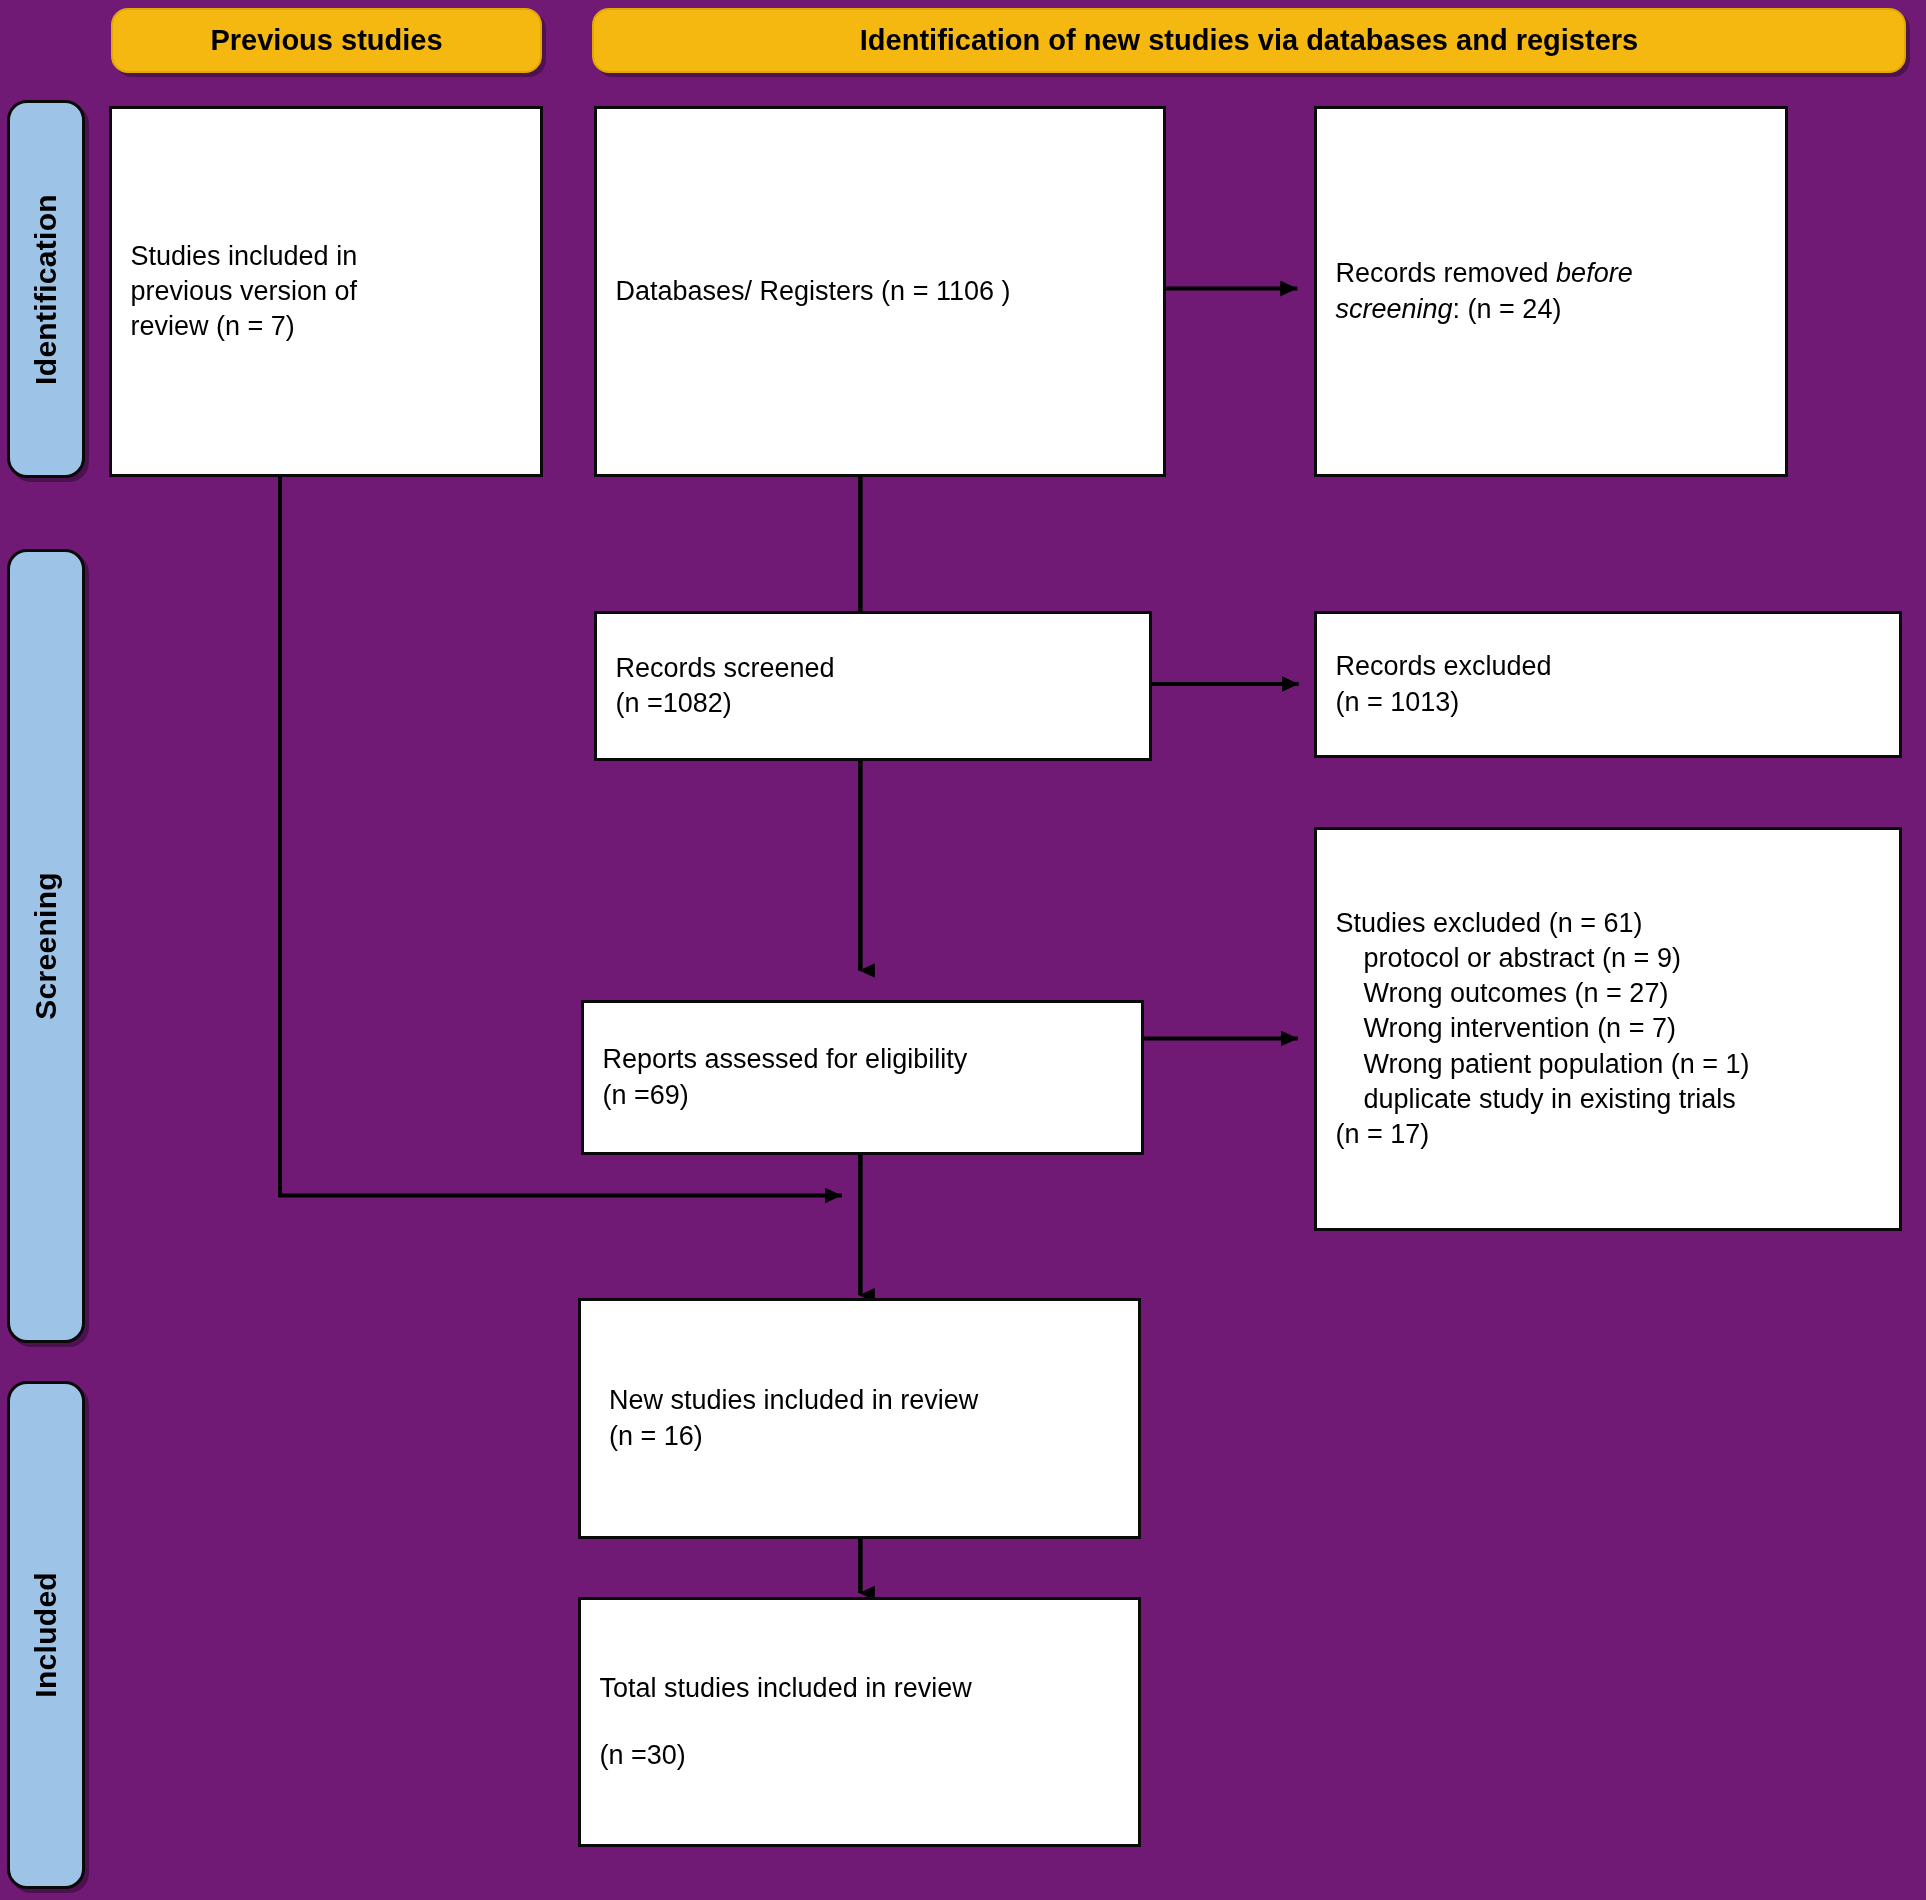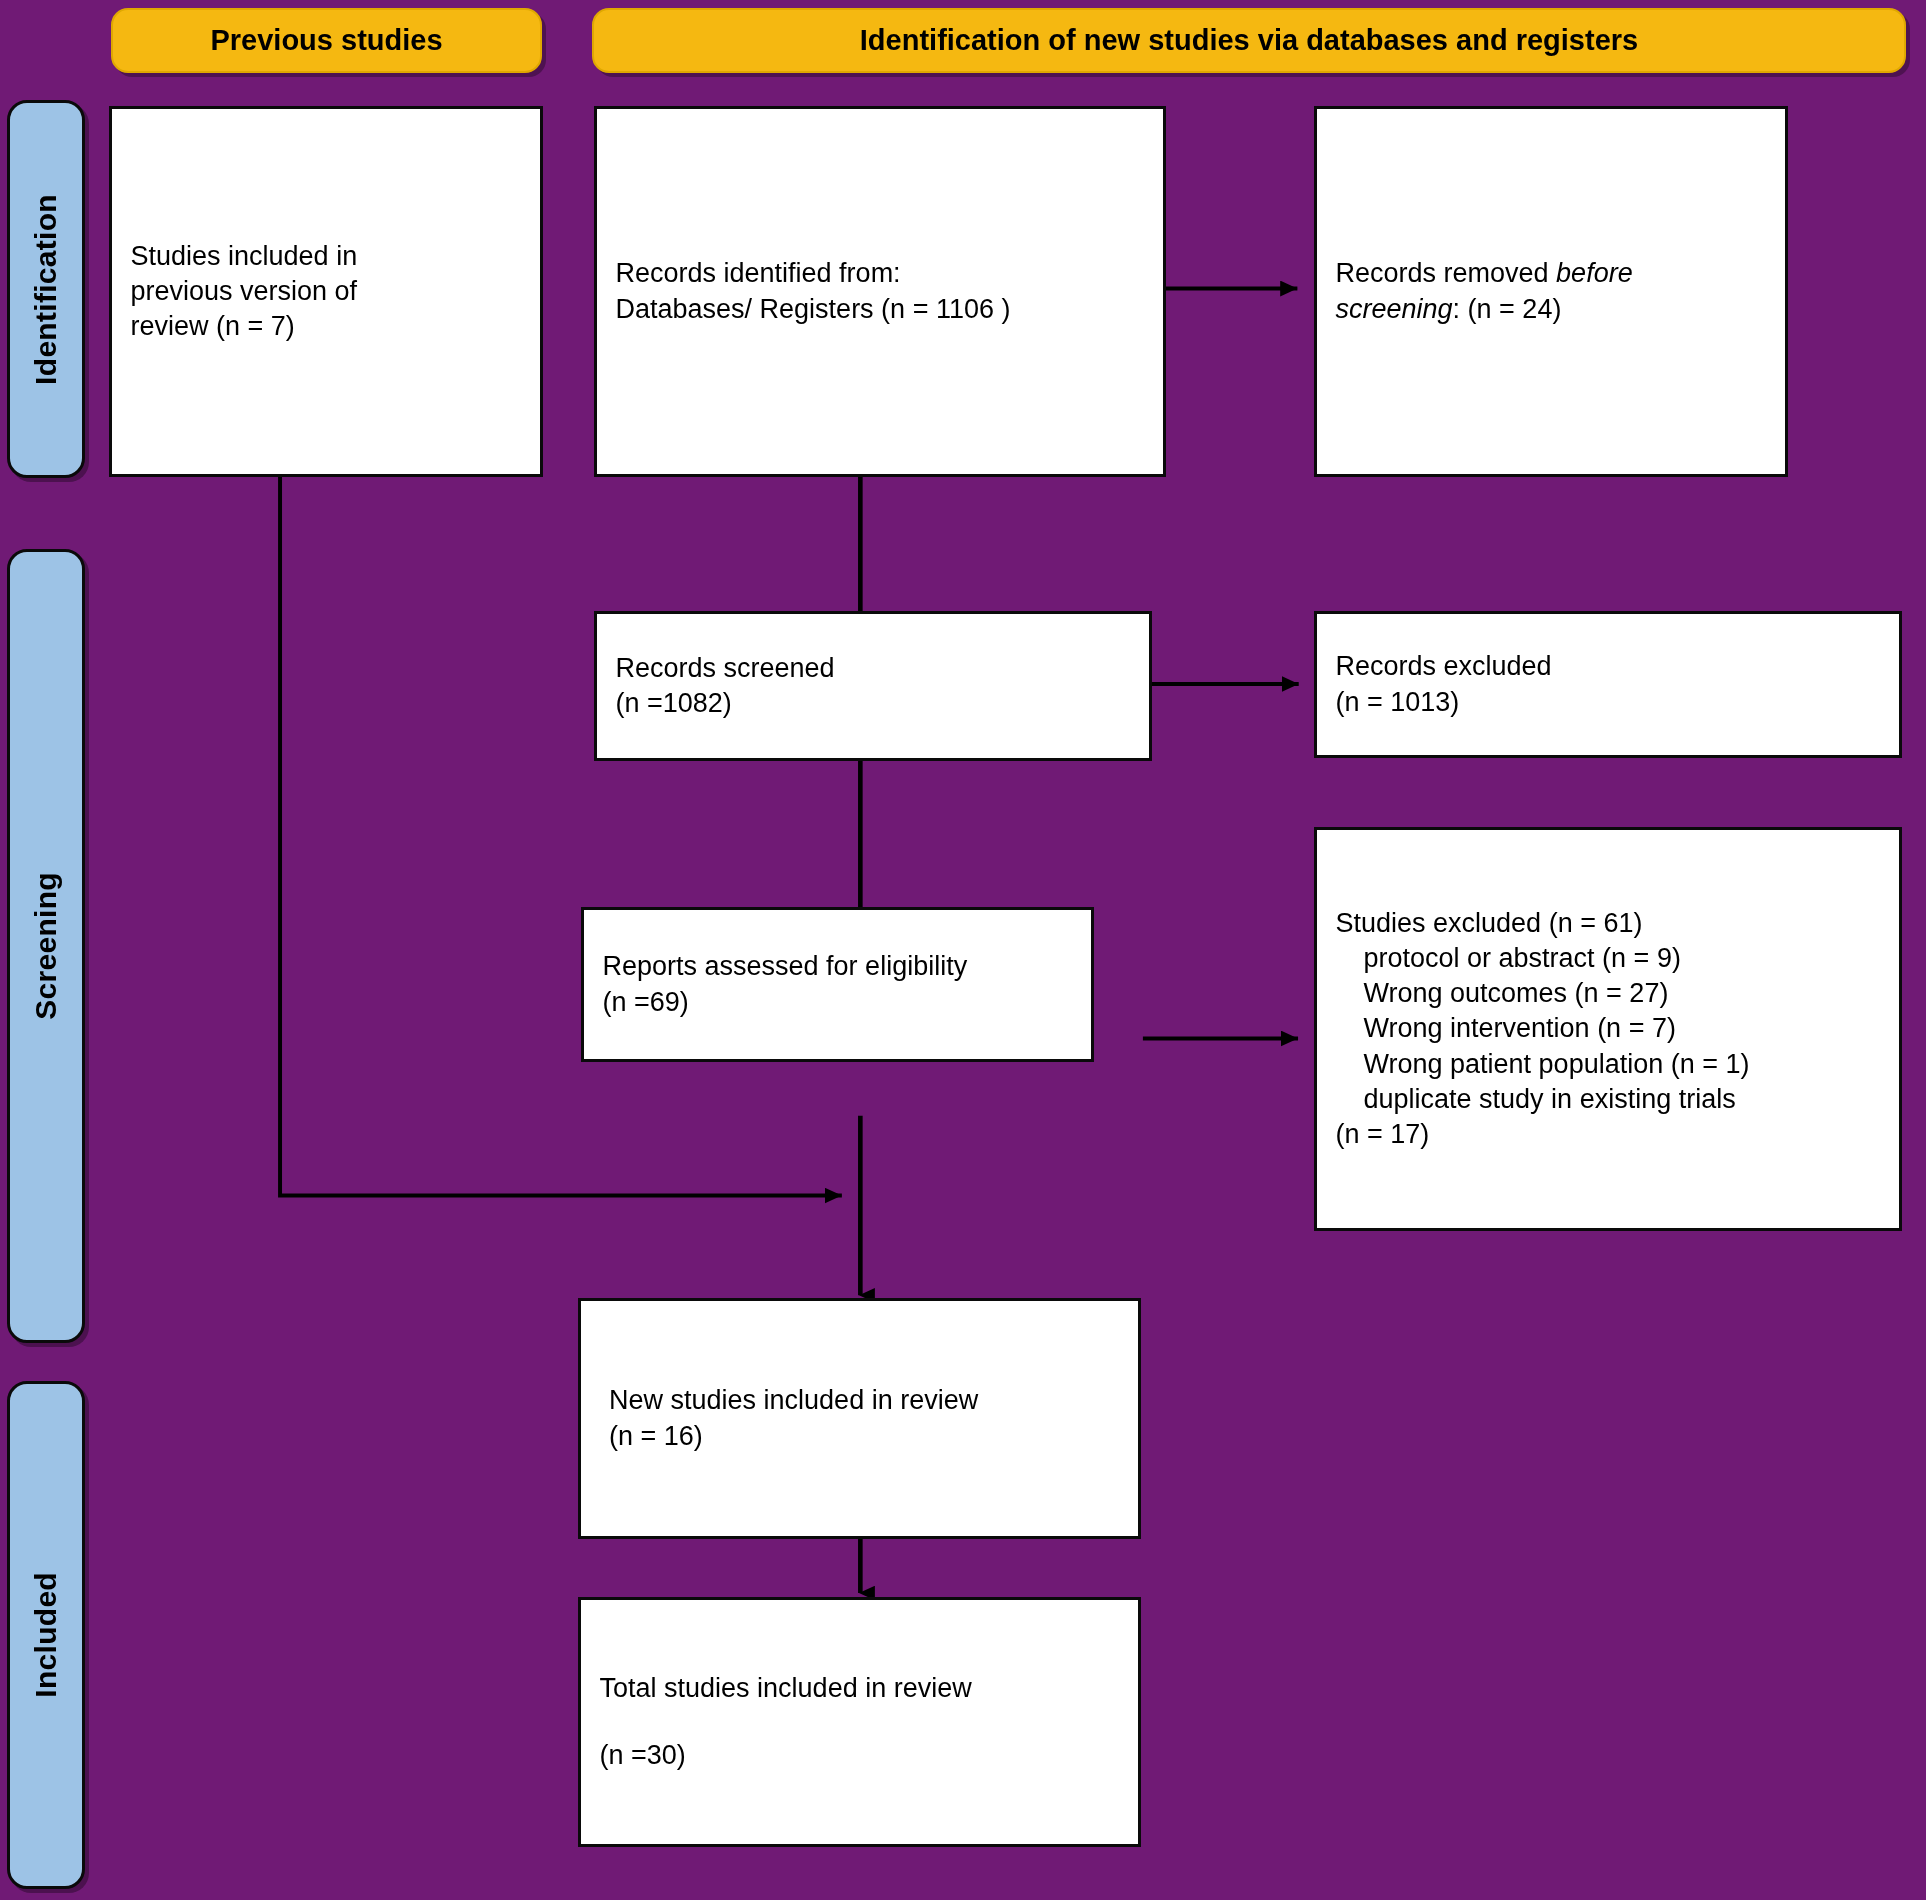--- a/index.html
+++ b/index.html
@@ -148,21 +148,20 @@
     <span>Included</span>
   </div>
 
   <div class="flow-box" style="left:109px; top:106px; width:434px; height:371px;">
     <div class="line">Studies included in</div>
     <div class="line">previous version of</div>
     <div class="line">review (n = 7)</div>
   </div>
 
   <div class="flow-box" style="left:594px; top:106px; width:572px; height:371px;">
-    <div class="line">Records identified from:</div>
     <div class="line">Databases/ Registers (n = 1106 )</div>
   </div>
 
   <div class="flow-box" style="left:1314px; top:106px; width:474px; height:371px;">
     <div class="line">Records removed <em>before</em></div>
     <div class="line"><em>screening</em>: (n = 24)</div>
   </div>
 
   <div class="flow-box" style="left:594px; top:611px; width:558px; height:150px;">
     <div class="line">Records screened</div>
@@ -177,21 +176,21 @@
   <div class="flow-box" style="left:1314px; top:827px; width:588px; height:404px;">
     <div class="line">Studies excluded (n = 61)</div>
     <div class="line indent">protocol or abstract (n = 9)</div>
     <div class="line indent">Wrong outcomes (n = 27)</div>
     <div class="line indent">Wrong intervention (n = 7)</div>
     <div class="line indent">Wrong patient population (n = 1)</div>
     <div class="line indent">duplicate study in existing trials</div>
     <div class="line">(n = 17)</div>
   </div>
 
-  <div class="flow-box" style="left:581px; top:907px; width:513px; height:155px;">
+  <div class="flow-box" style="left:581px; top:1000px; width:563px; height:155px;">
     <div class="line">Reports assessed for eligibility</div>
     <div class="line">(n =69)</div>
   </div>
 
   <div class="flow-box" style="left:578px; top:1298px; width:563px; height:241px;padding-left:28px;">
     <div class="line">New studies included in review</div>
     <div class="line">(n = 16)</div>
   </div>
 
   <div class="flow-box" style="left:578px; top:1597px; width:563px; height:250px;gap:32px;">

